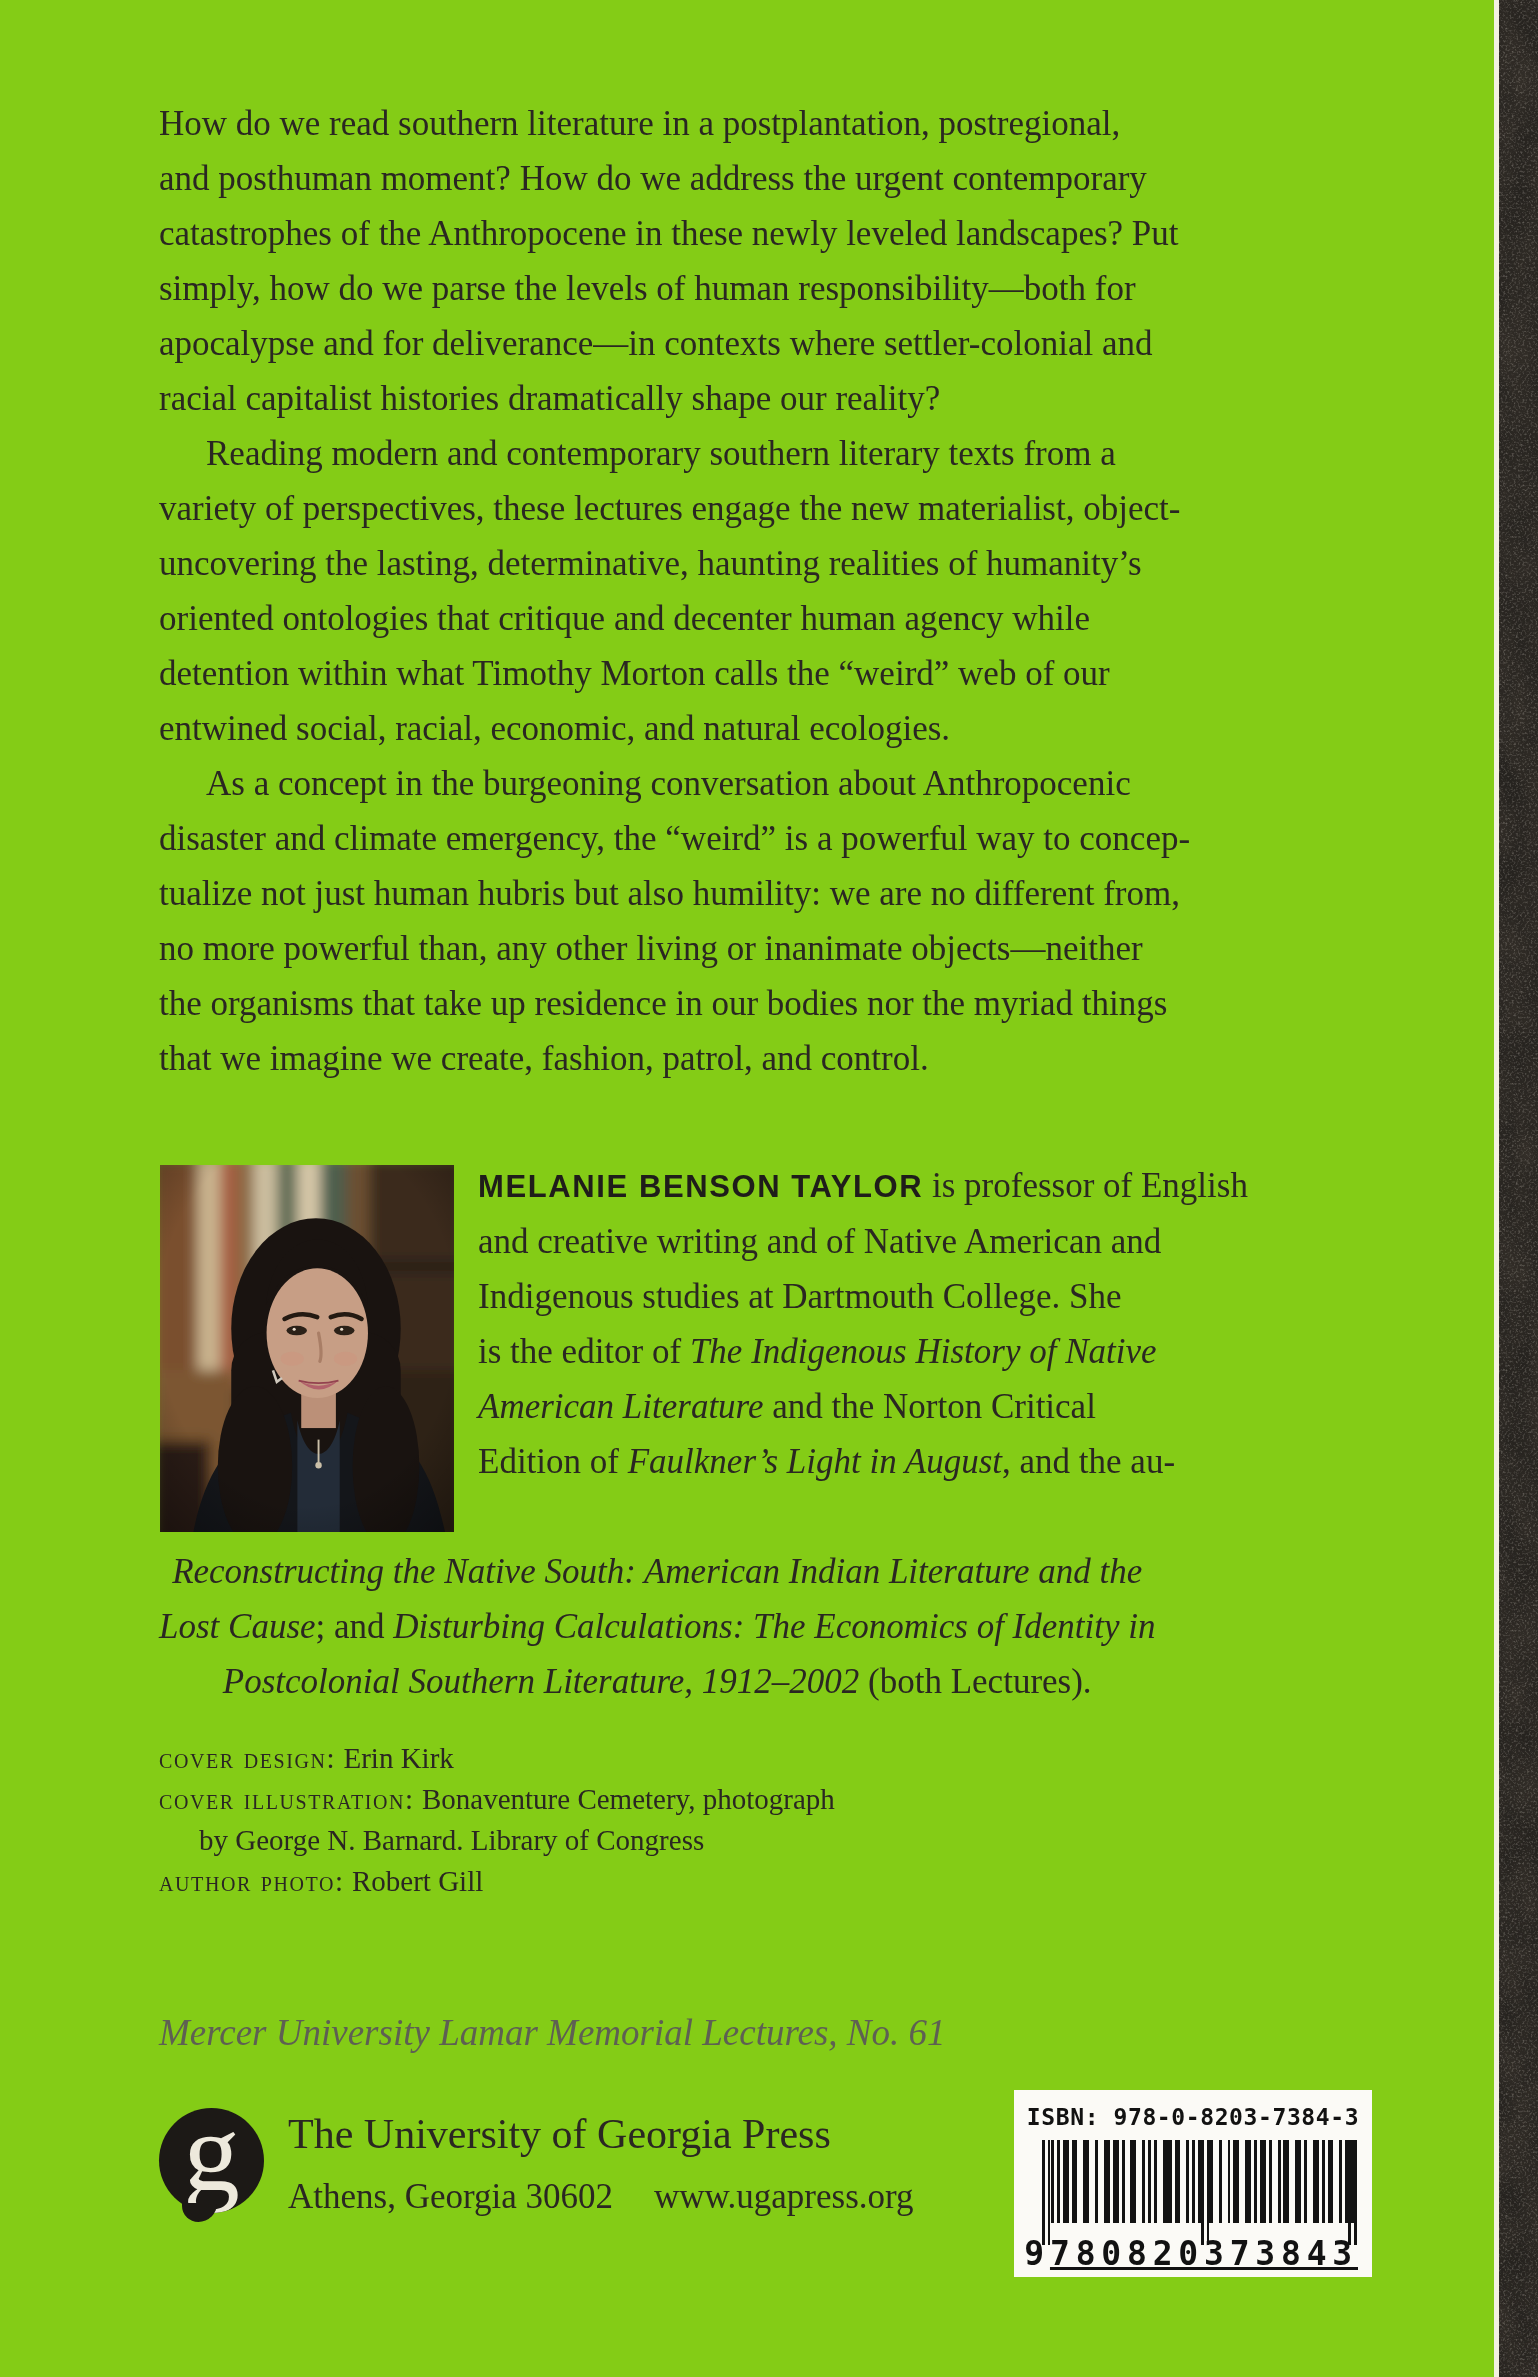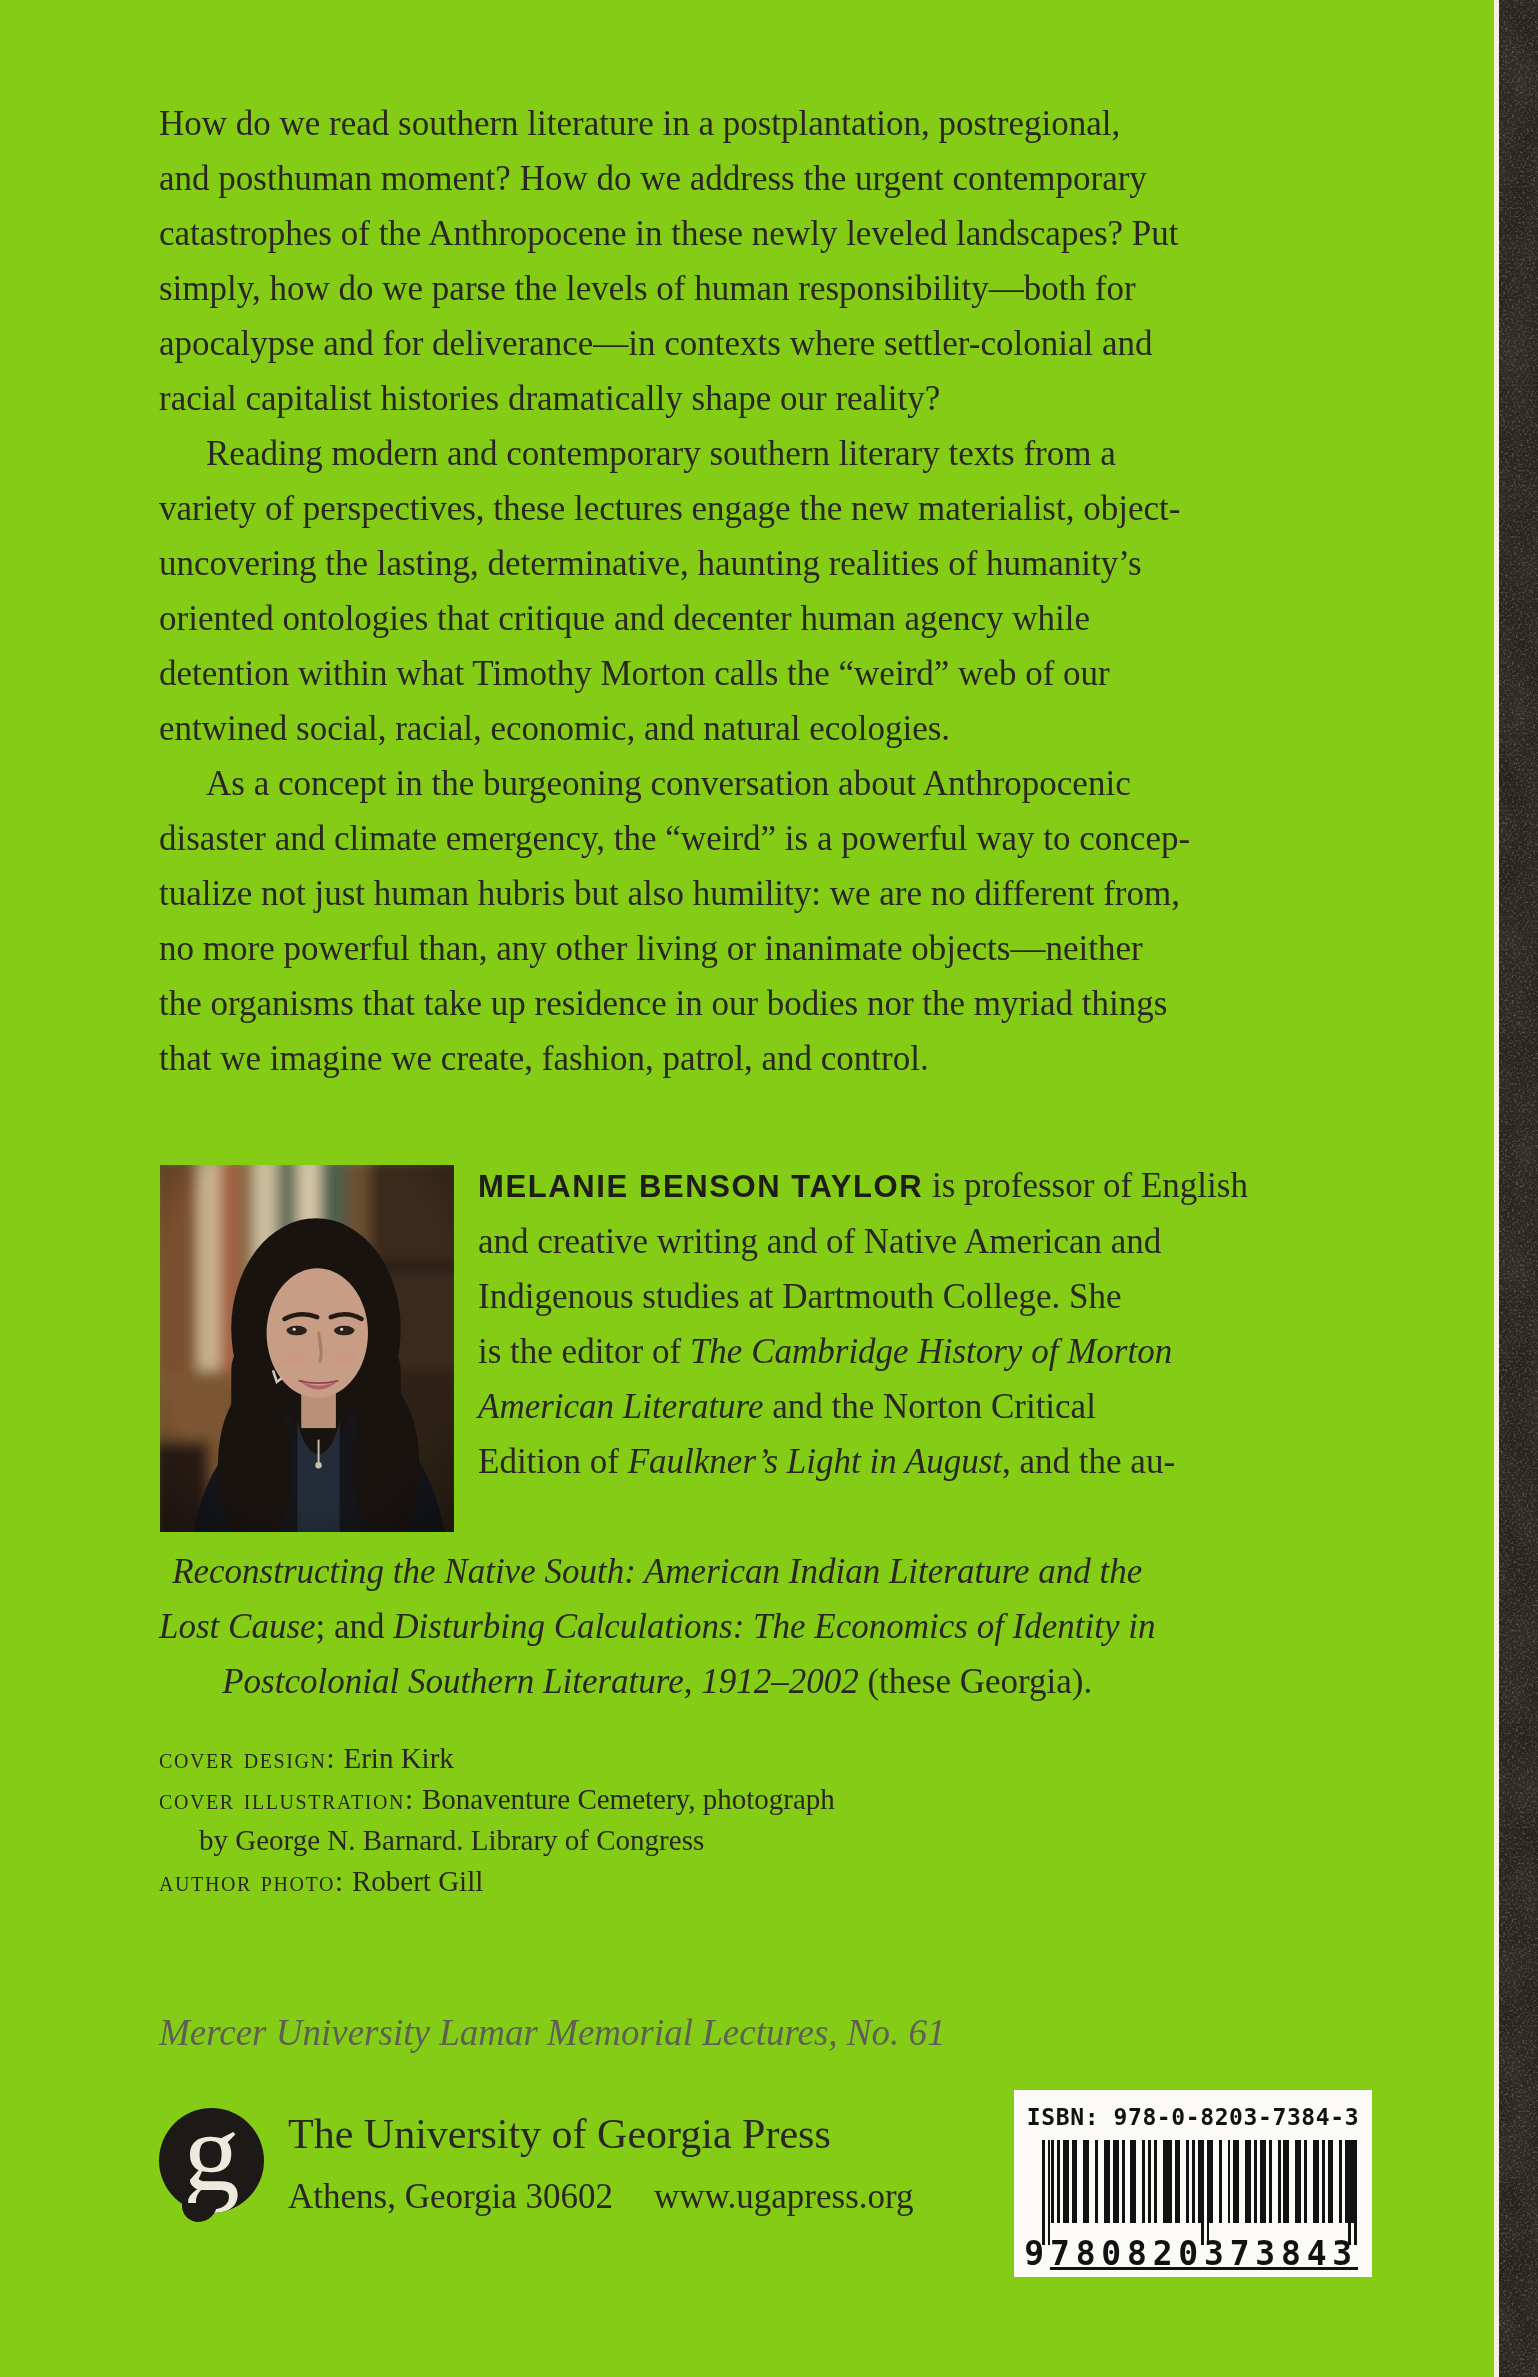--- a/index.html
+++ b/index.html
@@ -157,28 +157,28 @@
         <ellipse cx="352" cy="470" rx="52" ry="125" fill="#191310"></ellipse>
       </g>
       <rect x="0" y="0" width="458" height="572" fill="url(#vig)"></rect>
     </svg>
   </div>
 
   <div class="bio-beside">
       <div class="line"><span class="seg-name">MELANIE BENSON TAYLOR</span><span> is professor of English</span></div>
       <div class="line"><span>and creative writing and of Native American and</span></div>
       <div class="line"><span>Indigenous studies at Dartmouth College. She</span></div>
-      <div class="line"><span>is the editor of </span><span class="seg-i">The Cambridge History of Morton</span></div>
+      <div class="line"><span>is the editor of </span><span class="seg-i">The Indigenous History of Native</span></div>
       <div class="line"><span class="seg-i">American Literature</span><span> and the Norton Critical</span></div>
       <div class="line"><span>Edition of </span><span class="seg-i">Faulkner’s Light in August</span><span>, and the au-</span></div>
     </div>
   <div class="bio-full">
       <div class="line"><span class="seg-i">Reconstructing the Native South: American Indian Literature and the</span></div>
       <div class="line"><span class="seg-i">Lost Cause</span><span>; and </span><span class="seg-i">Disturbing Calculations: The Economics of Identity in</span></div>
-      <div class="line"><span class="seg-i">Postcolonial Southern Literature, 1912–2002</span><span> (these Georgia).</span></div>
+      <div class="line"><span class="seg-i">Postcolonial Southern Literature, 1912–2002</span><span> (both Lectures).</span></div>
     </div>
 
   <div class="credits">
       <div class="credit-line"><span class="sc">cover design:</span> <span>Erin Kirk</span></div>
       <div class="credit-line"><span class="sc">cover illustration:</span> <span>Bonaventure Cemetery, photograph</span></div>
       <div class="credit-line indent"><span>by George N. Barnard. Library of Congress</span></div>
       <div class="credit-line"><span class="sc">author photo:</span> <span>Robert Gill</span></div>
     </div>
 
   <div class="series">Mercer University Lamar Memorial Lectures, No. 61</div>

